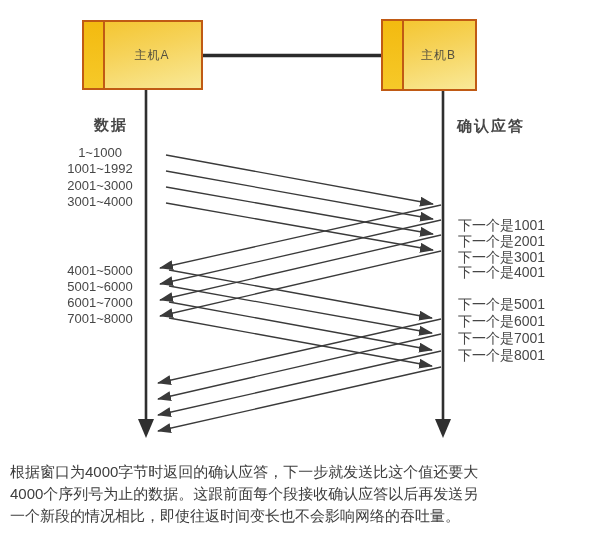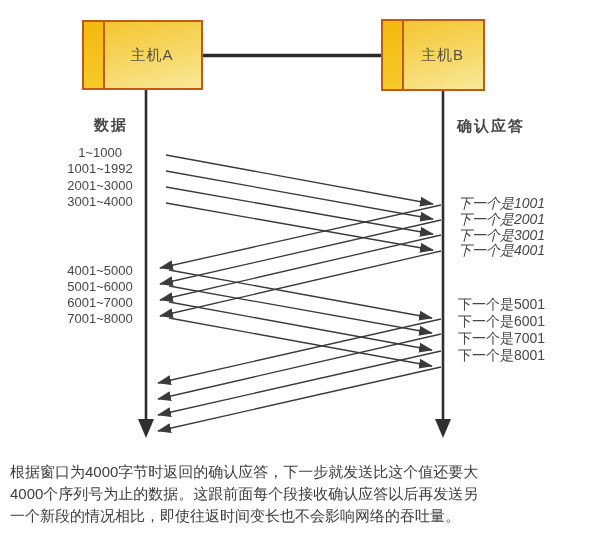--- a/index.html
+++ b/index.html
@@ -8,37 +8,37 @@
     font-family:"Liberation Sans","DejaVu Sans",sans-serif;color:#474747;
   }
   .layer{position:absolute;left:0;top:0;width:605px;height:546px;}
   
   .hostbox{
     position:absolute;box-sizing:border-box;border:2px solid #c05a14;
     background:linear-gradient(165deg,#f4c42c 0%,#f6d35a 45%,#f9e998 100%);
     display:flex;align-items:center;justify-content:center;
   }
   .box-a{left:82px;top:20px;width:121px;height:70px;}
-  .box-b{left:381px;top:19px;width:104px;height:72px;}
+  .box-b{left:381px;top:19px;width:96px;height:72px;}
   .strip{
     position:absolute;left:0;top:0;bottom:0;width:19px;
     background:linear-gradient(180deg,#f3ba10 0%,#f6c929 100%);
     border-right:2px solid #c05a14;
   }
-  .hostlabel{position:relative;margin-left:19px;font-size:15px;color:#55503f;letter-spacing:1px;}
+  .hostlabel{position:relative;margin-left:19px;font-size:12px;color:#55503f;letter-spacing:1px;}
   
   .lbl{position:absolute;white-space:nowrap;color:#474747;}
   .axis-title{font-size:15px;letter-spacing:2px;font-weight:bold;}
   .t-data{left:84px;top:116px;width:54px;text-align:center;}
   .t-ack{left:456px;top:117px;width:70px;text-align:center;}
   .numcol{font-size:13px;text-align:center;width:80px;}
   .seq1{left:60px;top:145px;line-height:16.3px;}
   .seq2{left:60px;top:263px;line-height:16px;}
   .ackcol{font-size:14px;text-align:left;}
-  .ack1{left:458px;top:196px;line-height:15.8px;font-style:italic;}
+  .ack1{left:458px;top:218px;line-height:15.8px;}
   .ack2{left:458px;top:296px;line-height:17px;}
   
   .caption{
     position:absolute;left:10px;top:461px;width:585px;text-align:left;
     font-size:15px;line-height:22px;color:#3d3d3d;
   }
   svg{display:block;}
   .busline{stroke:#2b2b2b;stroke-width:3.5;}
   .timeline{stroke:#2f2f2f;stroke-width:2.6;}
   .arrow{stroke:#3a3a3a;stroke-width:1.3;fill:none;}

